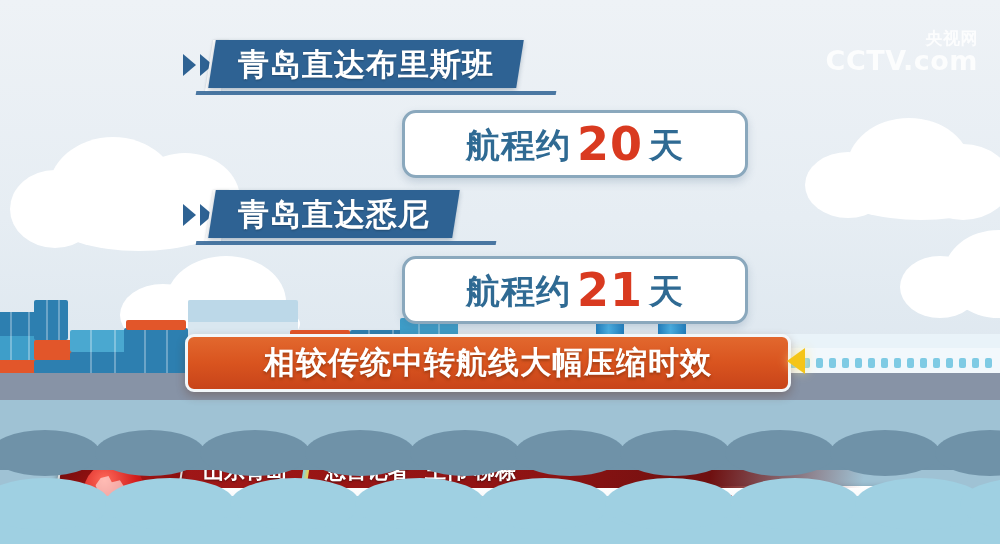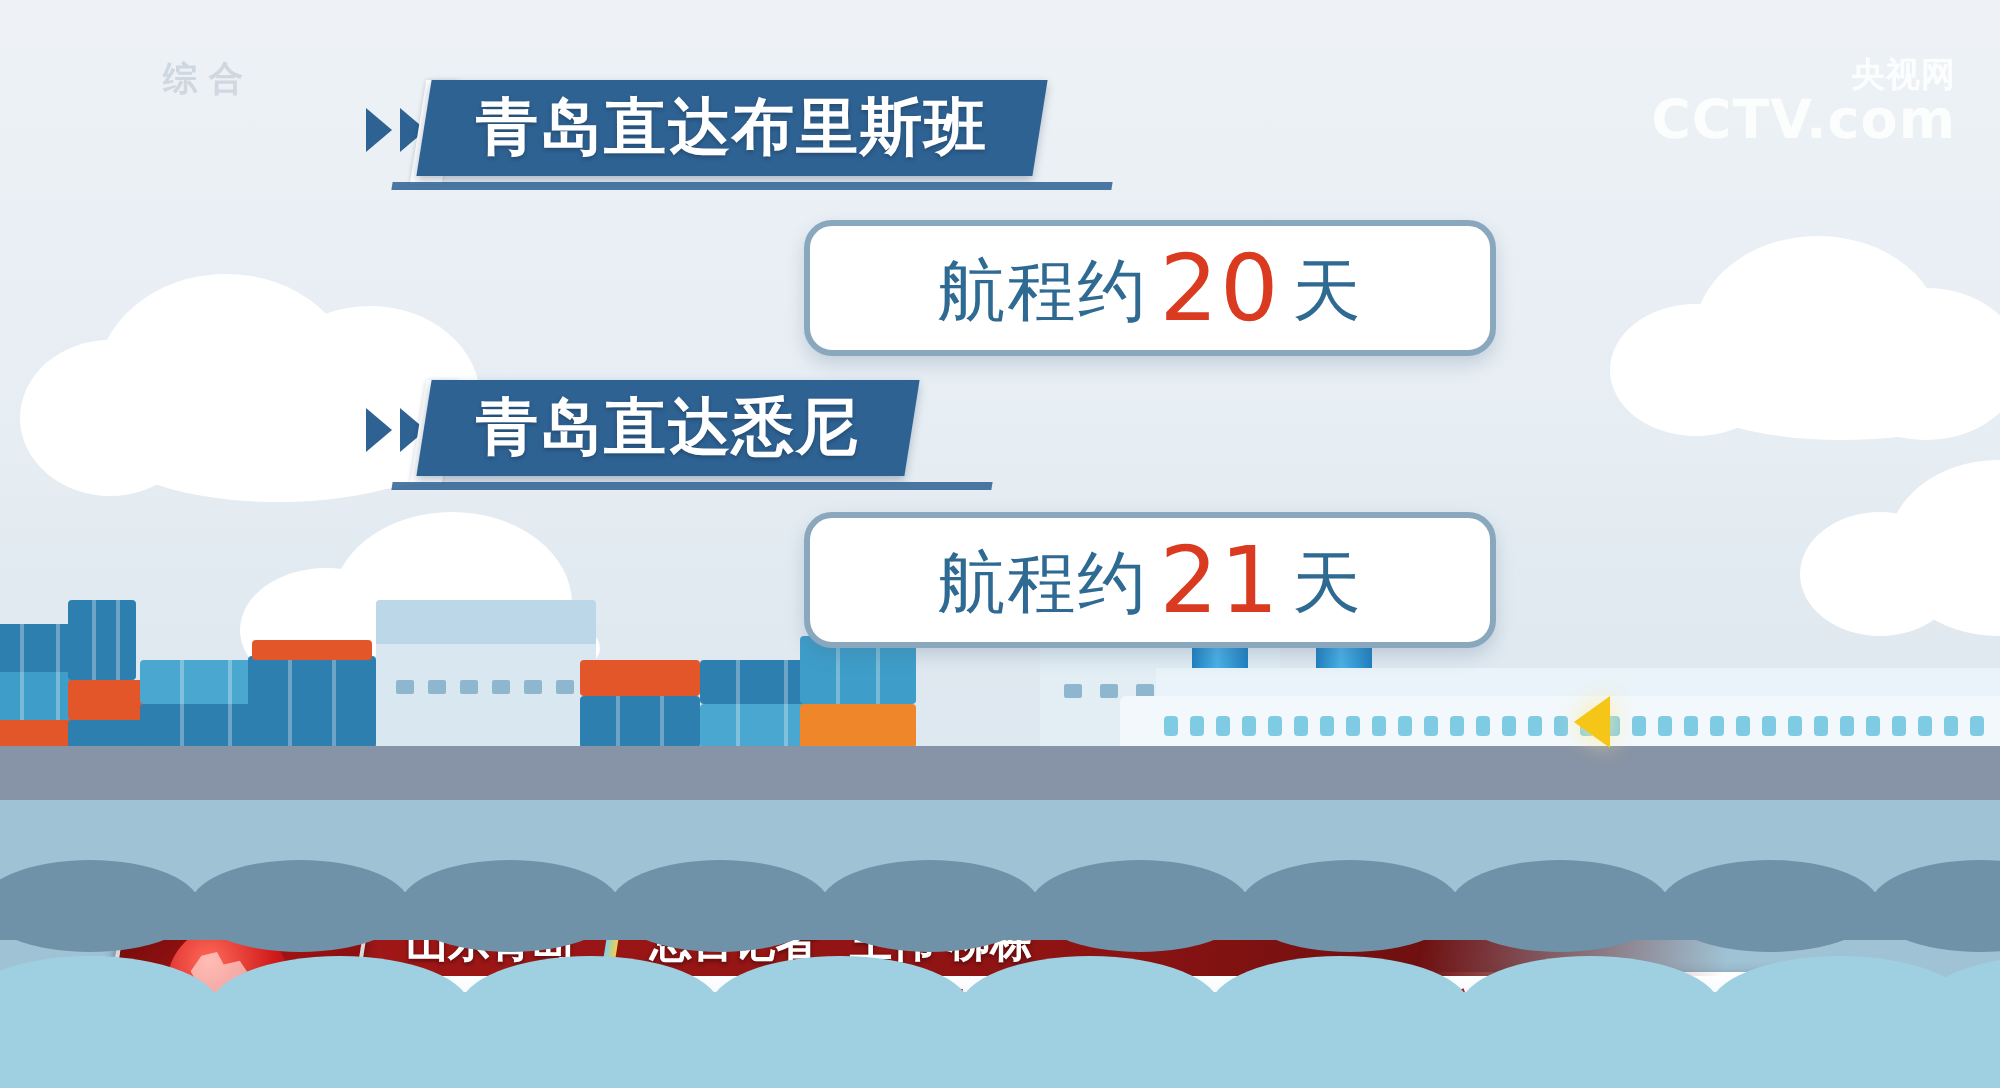--- a/index.html
+++ b/index.html
@@ -50,21 +50,21 @@
   .zig{position:absolute;width:48px;height:52px;}
   .zig .tri{position:absolute;width:0;height:0;border-top:11px solid transparent;
             border-bottom:11px solid transparent;border-left:13px solid #2e6293;}
   .zig .bolt{position:absolute;width:16px;height:52px;background:#fff;
              transform:skewX(-9deg);box-shadow:0 0 2px rgba(0,0,0,.12);}
   .underline{position:absolute;height:4px;background:#2e6293;opacity:.85;transform:skewX(-9deg);}
 
   .pill{position:absolute;height:62px;background:#fff;border:3px solid #8aa8bd;
         border-radius:14px;box-shadow:0 4px 9px rgba(70,100,130,.22);
         display:flex;align-items:center;justify-content:center;}
-  .pill .t{font-size:34px;font-weight:normal;color:#2f6a93;letter-spacing:1px;white-space:nowrap;}
+  .pill .t{font-size:34px;font-weight:bold;color:#2f6a93;letter-spacing:1px;white-space:nowrap;}
   .pill .num{font-size:46px;color:#d93a20;margin:0 6px;vertical-align:-3px;}
 
   #redbar{position:absolute;left:185px;top:334px;width:600px;height:52px;
           background:linear-gradient(180deg,#e2682e 0%,#d9541f 50%,#c8441a 100%);
           border:3px solid #f3f7fa;border-radius:9px;
           box-shadow:0 4px 10px rgba(90,40,15,.3);display:flex;align-items:center;justify-content:center;}
   #redbar .t{color:#fff;font-size:31px;font-weight:bold;letter-spacing:1px;
              text-shadow:0 2px 3px rgba(110,40,10,.55);white-space:nowrap;}
   #goldarrow{position:absolute;left:787px;top:348px;width:0;height:0;
              border-top:13px solid transparent;border-bottom:13px solid transparent;
@@ -124,21 +124,20 @@
     <i style="left:42px;top:10px;width:124px;height:100px;"></i>
     <i style="left:110px;top:36px;width:96px;height:76px;"></i>
     <i style="left:36px;top:62px;width:160px;height:50px;"></i>
   </div>
   <div class="cloudgrp" style="left:900px;top:230px;">
     <i style="left:0;top:26px;width:80px;height:62px;"></i>
     <i style="left:44px;top:0;width:110px;height:88px;"></i>
   </div>
 
   <div id="cctv1">
-    <div class="sub">综合</div>
   </div>
 
   <div id="watermark">
     <span class="cn">央视网</span>
     <span>CCTV.com</span>
   </div>
 
   <div class="building" style="left:188px;top:300px;width:110px;height:74px;">
     <div style="position:absolute;left:0;right:0;top:0;height:22px;background:#bcd8e8;border-radius:2px 2px 0 0;"></div>
     <div class="bwin" style="left:10px;top:40px;"></div>
@@ -347,20 +346,23 @@
   </div>
   <div class="bluebar" style="left:212px;top:190px;">
     <span>青岛直达悉尼</span>
   </div>
   <div class="underline" style="left:196px;top:241px;width:300px;"></div>
 
   <div class="pill" style="left:402px;top:256px;width:340px;">
     <span class="t"><span>航程约</span><span class="num">21</span><span>天</span></span>
   </div>
 
+  <div id="redbar">
+    <span class="t">相较传统中转航线大幅压缩时效</span>
+  </div>
   <div id="goldarrow"></div>
 
   <div id="lower">
     <div id="headbar">
       <div class="inner">
         <span id="headline">开通外贸新航线 青岛港直航澳大利亚</span>
       </div>
     </div>
     <div id="goldedge"></div>
 

